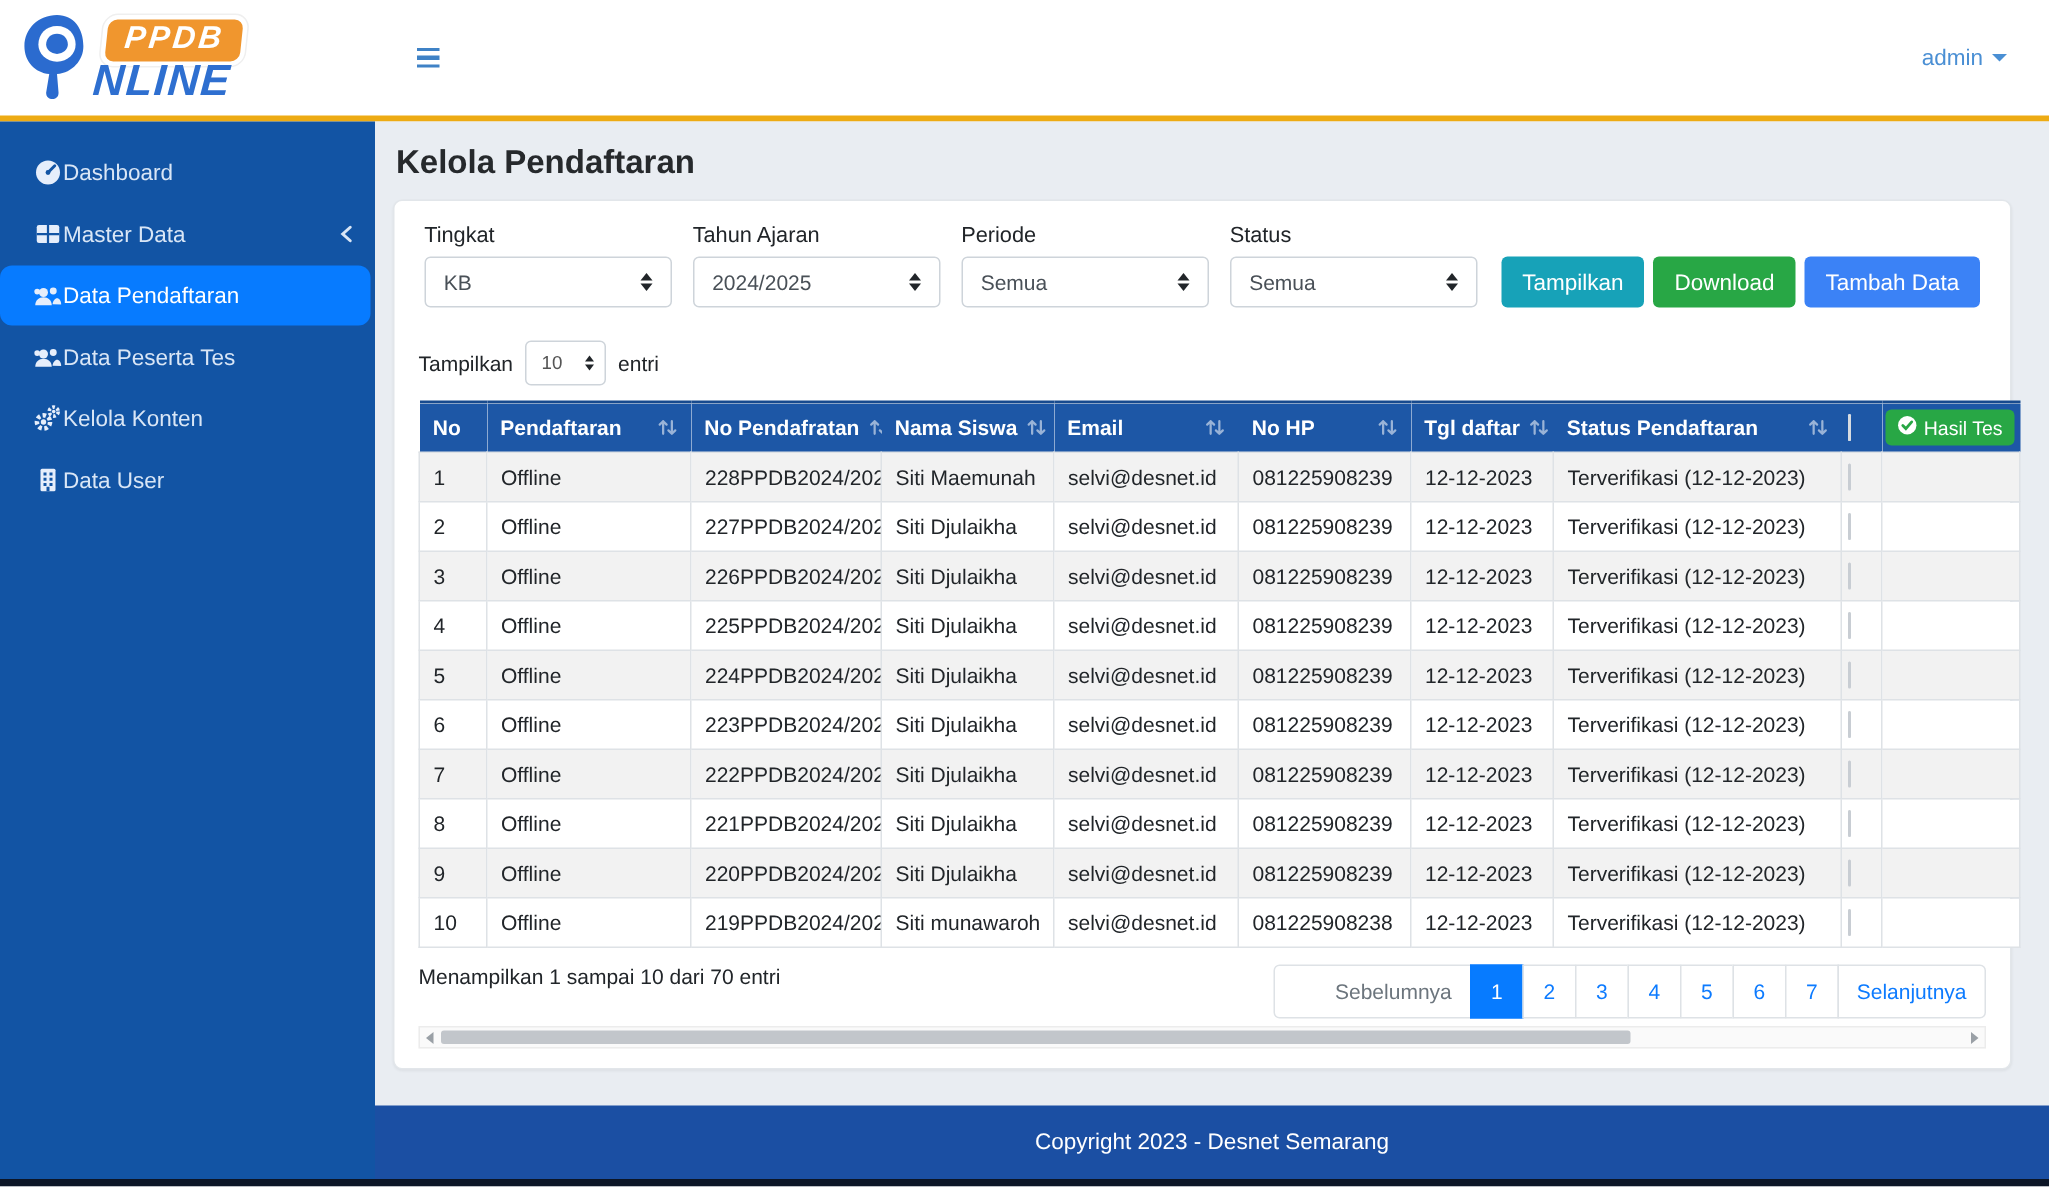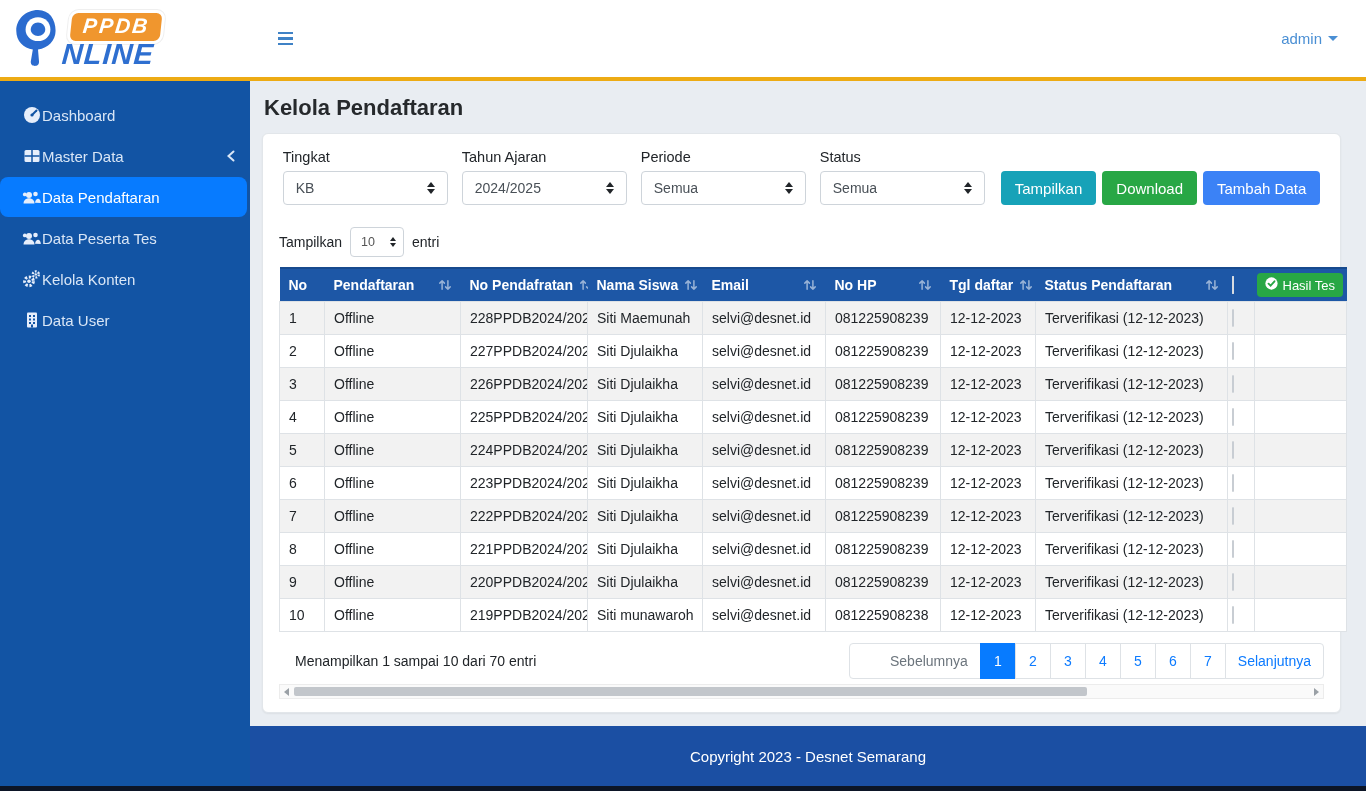--- a/index.html
+++ b/index.html
@@ -21,21 +21,21 @@
   .hamburger span { width:15px; height:2.5px; background:#3f82c6; display:block; }
   .topbar-spacer { flex:1; }
   .admin-dd { margin-right:28px; color:#4a8fd4; font-size:15px; display:flex; align-items:center; gap:6px; cursor:pointer; }
   .caret-down { width:0; height:0; border-left:5px solid transparent; border-right:5px solid transparent; border-top:5px solid #4a8fd4; }
 
   
   .content-row { flex:1; display:flex; min-height:0; }
   .sidebar { width:250px; flex:0 0 auto; background:#1254a4; padding-top:14px; }
   .right-col { flex:1; display:flex; flex-direction:column; min-width:0; }
   .main { flex:1; background:#e9edf2; padding:12px 25px 0 12px; min-height:0; }
-  .footer { height:60px; background:#1b4fa3; color:#fff; display:flex; align-items:center; justify-content:center; font-size:15px; flex:0 0 auto; }
+  .footer { height:49px; background:#1b4fa3; color:#fff; display:flex; align-items:center; justify-content:center; font-size:15px; flex:0 0 auto; }
   .bottom-strip { height:5px; background:#0c1526; flex:0 0 auto; }
 
   
   .side-item { display:flex; align-items:center; gap:1px; height:40px; padding:0 14px 0 22px; color:#d9e6f6;
     font-size:15px; cursor:pointer; margin-bottom:1px;text-align:right; }
   .side-item .side-icon { width:19px; display:flex; justify-content:center; color:#e6eefb; }
   .side-item.active { background:#077bff; border-radius:8px; margin-right:3px; color:#fff; }
   .side-item .chev { margin-left:auto; display:flex; }
 
   
@@ -78,21 +78,21 @@
     white-space:nowrap; overflow:hidden; height:33px; }
   tbody tr:nth-child(odd) td { background:#f2f2f2; }
   .c0{width:45px; text-align:left;} .c1{width:136px;} .c2{width:127px;} .c3{width:115px;} .c4{width:123px;}
   .c5{width:115px;} .c6{width:95px;} .c7{width:192px;} .c8{width:27px; padding:6px 4px;} .c9{width:92px; padding:4px 2px;}
   .chk { width:15px; height:15px; border:1px solid #c8cdd3; border-radius:4px; background:#e9ebee; cursor:pointer; }
   thead .chk { background:#f2f3f5; border-color:#d7dbe0; }
   .hasil-btn { background:#28a745; color:#fff; border:none; border-radius:4px; font-size:13px; padding:4px 8px;
     display:inline-flex; align-items:center; gap:5px; cursor:pointer; font-family:"Liberation Sans", sans-serif; }
 
   
-  .pag-row { display:flex; align-items:center; margin-top:11px;margin-left:16px; }
+  .pag-row { display:flex; margin-top:11px; }
   .pag-info { font-size:14px; color:#212529; }
   .pager { margin-left:auto; display:flex; }
   .page-btn { min-width:36px; padding:0 12px; height:36px; line-height:34px; text-align:center; border:1px solid #dee2e6;
     background:#fff; color:#0d7bff; font-size:14px; cursor:pointer; margin-left:-1px; }
   .page-btn.first { border-radius:4px 0 0 4px; margin-left:0; }
   .page-btn.last { border-radius:0 4px 4px 0; }
   .page-btn.muted { color:#6c757d;padding-left:40px; }
   .page-btn.active { background:#077bff; border-color:#077bff; color:#fff; }
 
   

